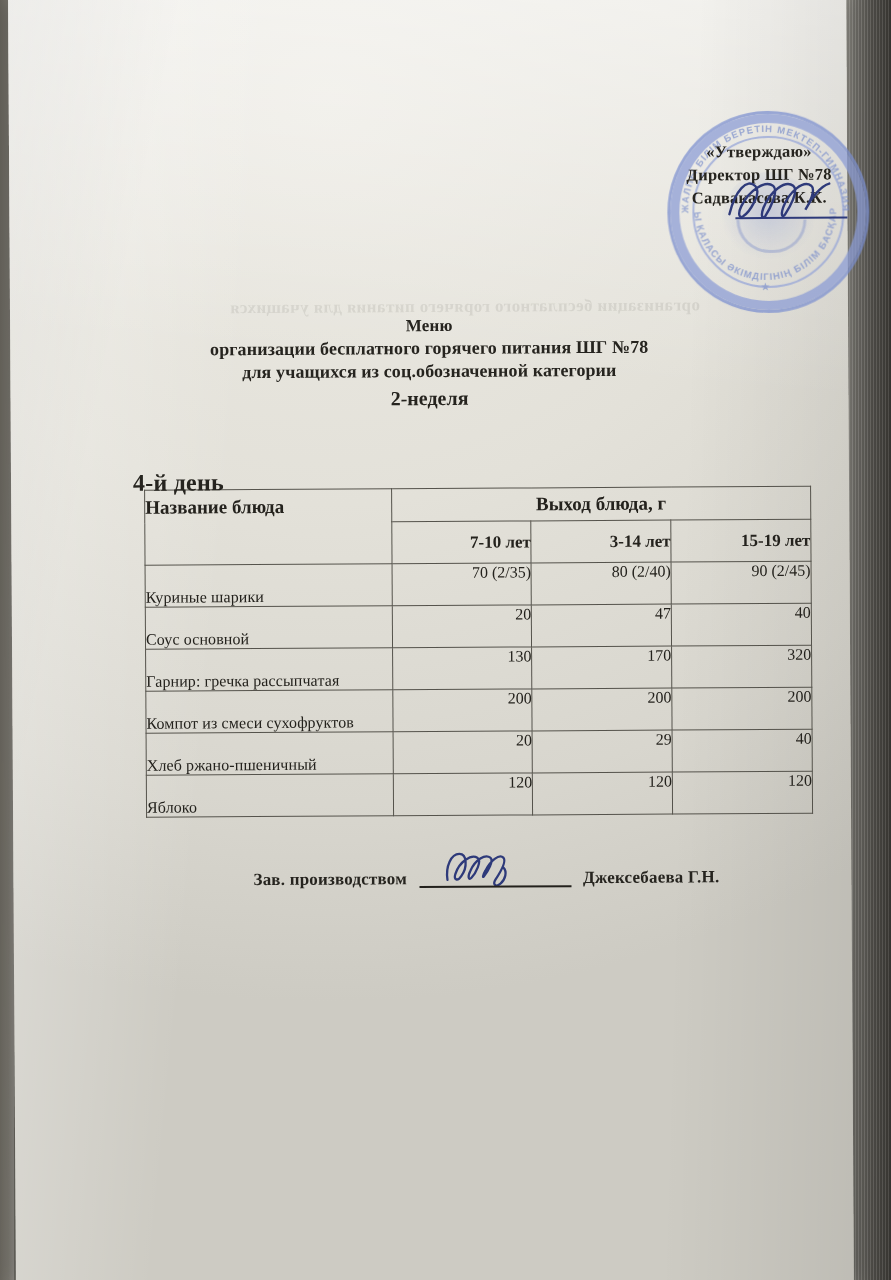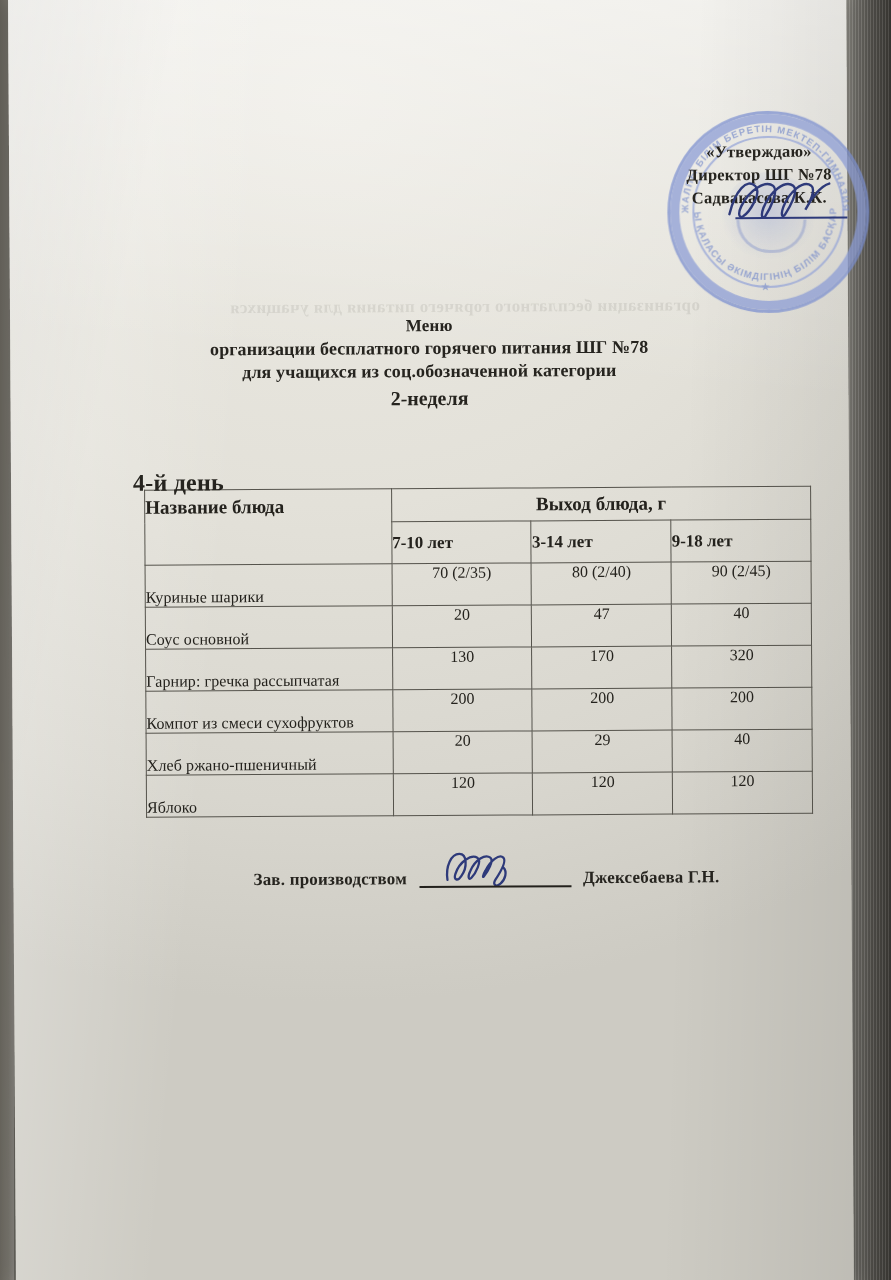--- a/index.html
+++ b/index.html
@@ -247,40 +247,40 @@
   .th-group {
     font-size: 19px;
     font-weight: bold;
     text-align: center;
     height: 32px;
     line-height: 32px;
   }
   .th-age {
     font-size: 17px;
     font-weight: bold;
-    text-align: left;
+    text-align: right;
     height: 40px;
     line-height: 40px;
     width: 149px;
     margin-top: 19px;
   }
   .menu-table tbody td {
     height: 41px;
   }
   .cell-dish {
     font-size: 16px;
     text-align: left;
     padding: 0 0 0 9px;
     vertical-align: bottom;
     padding-bottom: 4px;
     letter-spacing: .1px;
   }
   .cell-num {
     font-size: 16px;
-    text-align: center;
+    text-align: right;
     vertical-align: top;
     padding-top: 3px;
   }
 
   
   .footer {
     position: absolute;
     left: 240px;
     top: 868px;
     display: flex;
@@ -364,21 +364,21 @@
 
       <table class="menu-table">
         <thead>
           <tr>
             <th class="th-name" rowspan="2">Название блюда</th>
             <th class="th-group" colspan="3">Выход блюда, г</th>
           </tr>
           <tr>
             <th class="th-age">7-10 лет</th>
             <th class="th-age">3-14 лет</th>
-            <th class="th-age">9-18 лет</th>
+            <th class="th-age">15-19 лет</th>
           </tr>
         </thead>
         <tbody>
           <tr>
             <td class="cell-dish">Куриные шарики</td>
             <td class="cell-num">70 (2/35)</td>
             <td class="cell-num">80 (2/40)</td>
             <td class="cell-num">90 (2/45)</td>
           </tr>
           <tr>

